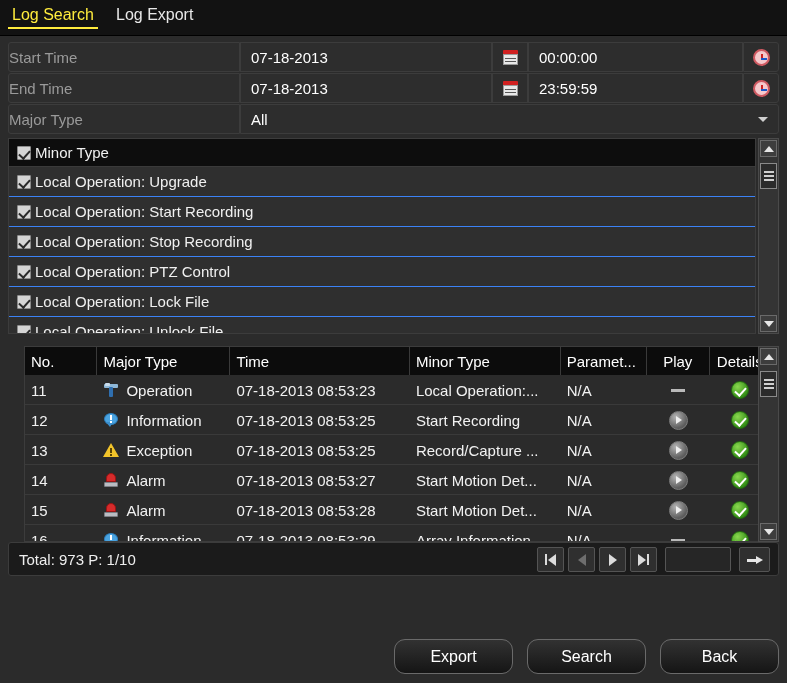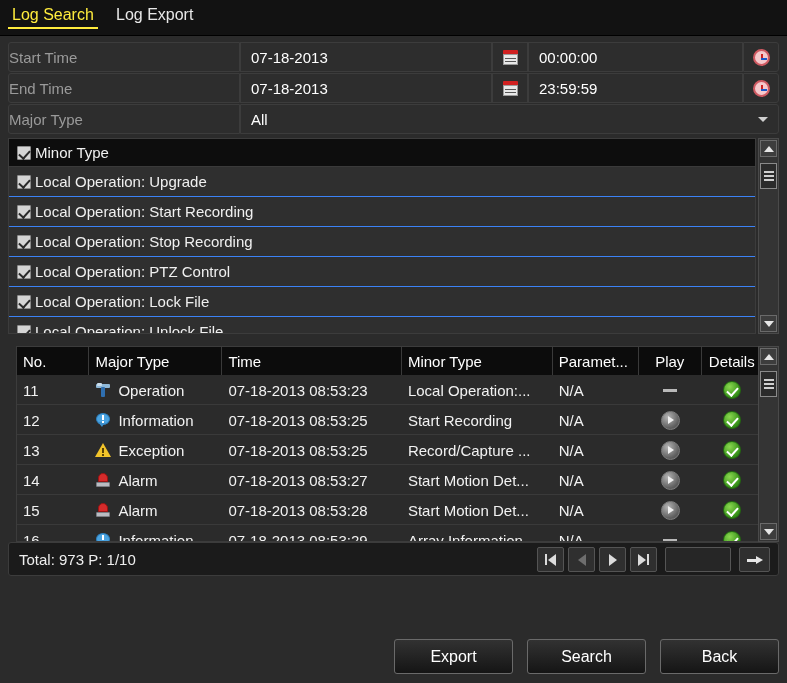--- a/index.html
+++ b/index.html
@@ -106,21 +106,21 @@
     position:absolute; left:1px; width:17px; height:26px; background:#2b2b2b;
     border:1px solid #8a8a8a; display:flex; flex-direction:column; justify-content:center;
     align-items:center; gap:2px; cursor:pointer;
   }
   .sthumb i{ display:block; width:10px; height:2px; background:#cfcfcf; }
 
   
   .tablewrap{
     position:absolute; left:8px; top:346px; width:771px; height:196px;
   }
-  .tbl{ position:absolute; left:8px; top:0; width:748px; height:196px;
+  .tbl{ position:absolute; left:16px; top:0; width:748px; height:196px;
         background:#1d4ed8; border:1px solid #3c3c3c; overflow:hidden; }
   .thead{ display:flex; height:28px; background:#0c0c0c; }
   .th{
     color:#fff; font-size:15px; display:flex; align-items:center; padding-left:6px;
     border-right:1px solid #3a3a3a; height:28px; overflow:hidden; white-space:nowrap;
   }
   .trow{ display:flex; height:30px; border-bottom:1px solid #3a3a3a; background:#2b2b2b; cursor:pointer;}
   .td{
     color:#f2f2f2; font-size:15px; display:flex; align-items:center; padding-left:6px;
     height:30px; overflow:hidden; white-space:nowrap;
@@ -190,21 +190,21 @@
   .tr{ width:0;height:0;border-left:8px solid #dcdcdc;border-top:6px solid transparent;border-bottom:6px solid transparent;}
   .tl.dim{ border-right-color:#6e6e6e; }
   .goarrow{ position:relative; width:16px; height:12px; }
   .goarrow .shaft{ position:absolute; left:0; top:5px; width:11px; height:3px; background:#e6e6e6;}
   .goarrow .head{ position:absolute; right:0; top:2px; width:0;height:0;
                   border-left:7px solid #e6e6e6;border-top:4.5px solid transparent;border-bottom:4.5px solid transparent;}
 
   
   .btns{ position:absolute; left:394px; top:639px; width:385px; height:35px; display:flex; gap:14px; }
   .btn{
-    width:119px; height:35px; border-radius:3px;
+    width:119px; height:35px; border-radius:11px;
     background:linear-gradient(#323232,#151515);
     border:1px solid #6a6a6a;
     color:#fff; font-size:16px; display:flex; align-items:center; justify-content:center;
     cursor:pointer; font-family:"Liberation Sans", sans-serif;
   }
 </style>
 </head>
 <body>
 
 <div class="screen">

